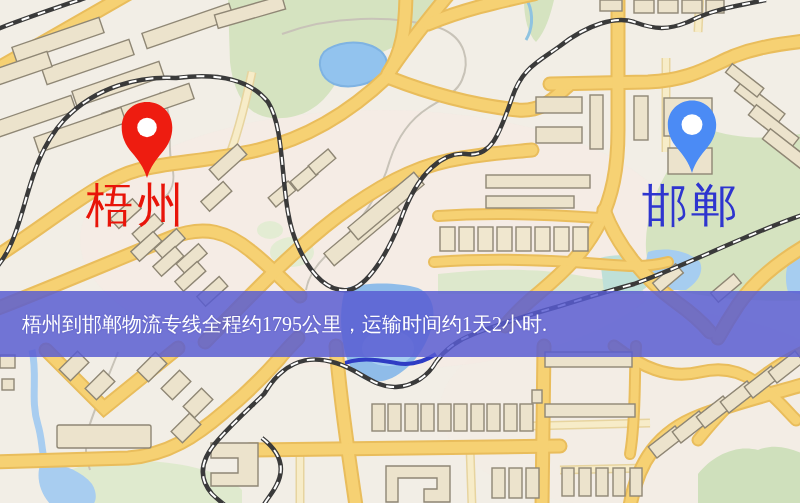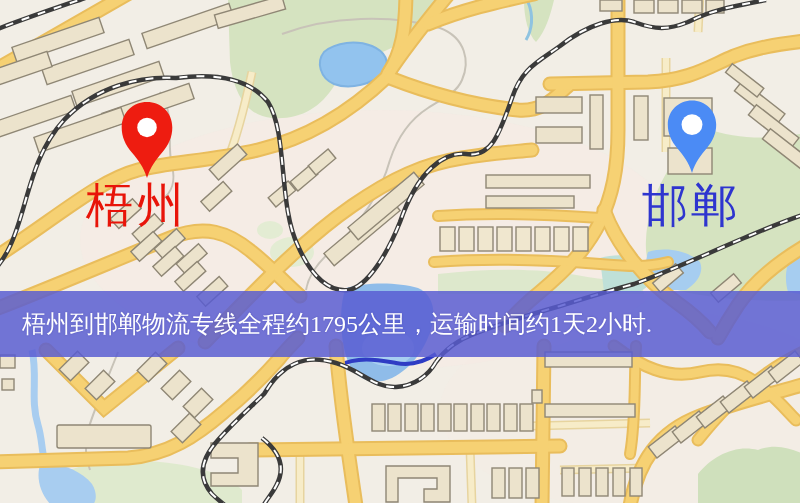--- a/index.html
+++ b/index.html
@@ -1,21 +1,21 @@
 <!DOCTYPE html>
 <html><head>
 <meta charset="utf-8">
 <style>
   html,body{margin:0;padding:0;background:#ddd;}
   .stage{position:relative;width:800px;height:503px;overflow:hidden;background:#a16207;
          font-family:"Liberation Sans",sans-serif;}
   .stage svg{position:absolute;left:0;top:0;}
   .banner{position:absolute;left:0;top:291px;width:800px;height:66px;}
   .banner-bg{position:absolute;left:0;top:0;right:0;bottom:0;opacity:.84;}
-  .banner-text{position:relative;z-index:2;line-height:66px;padding-left:22px;font-size:24px;
+  .banner-text{position:relative;z-index:2;line-height:66px;padding-left:22px;font-size:20px;
                font-family:"Liberation Serif",serif;white-space:nowrap;
                text-shadow:0 0 2px rgba(40,40,150,.35);}
   .pin-label{font-family:"Liberation Serif",serif;font-weight:400;}
 </style>
 </head>
 <body>
 
 <div class="stage">
 <svg width="800" height="503" viewBox="0 0 800 503">
   <defs>

